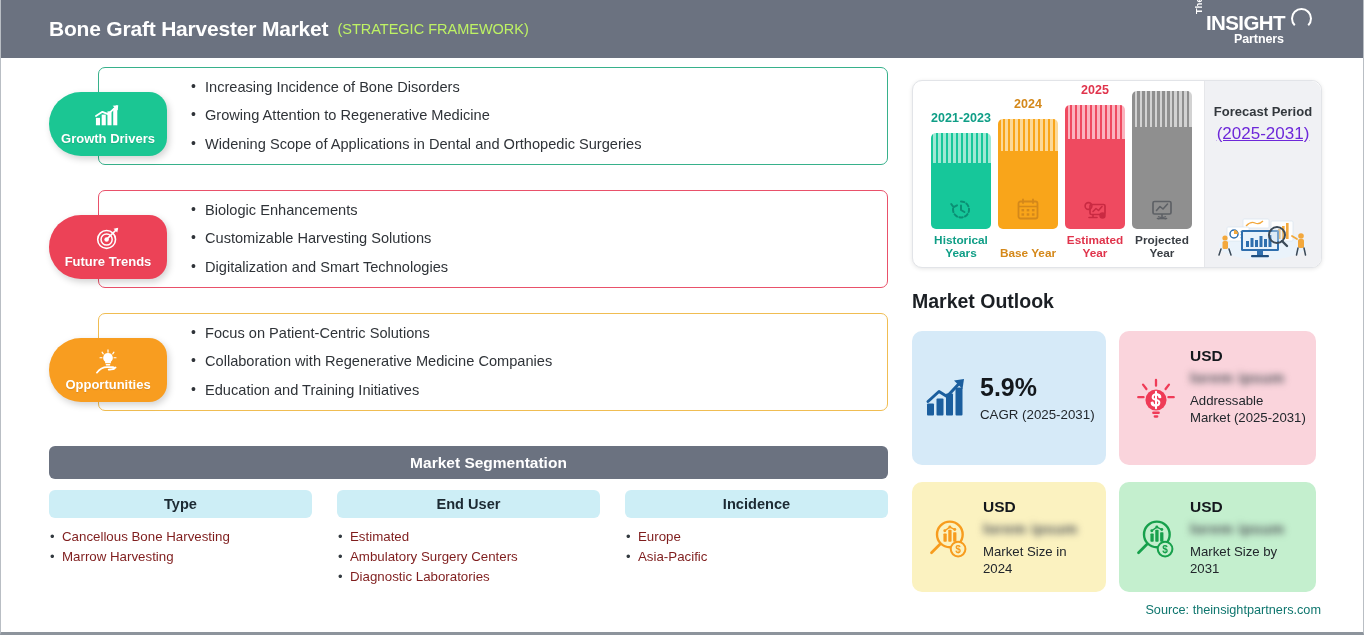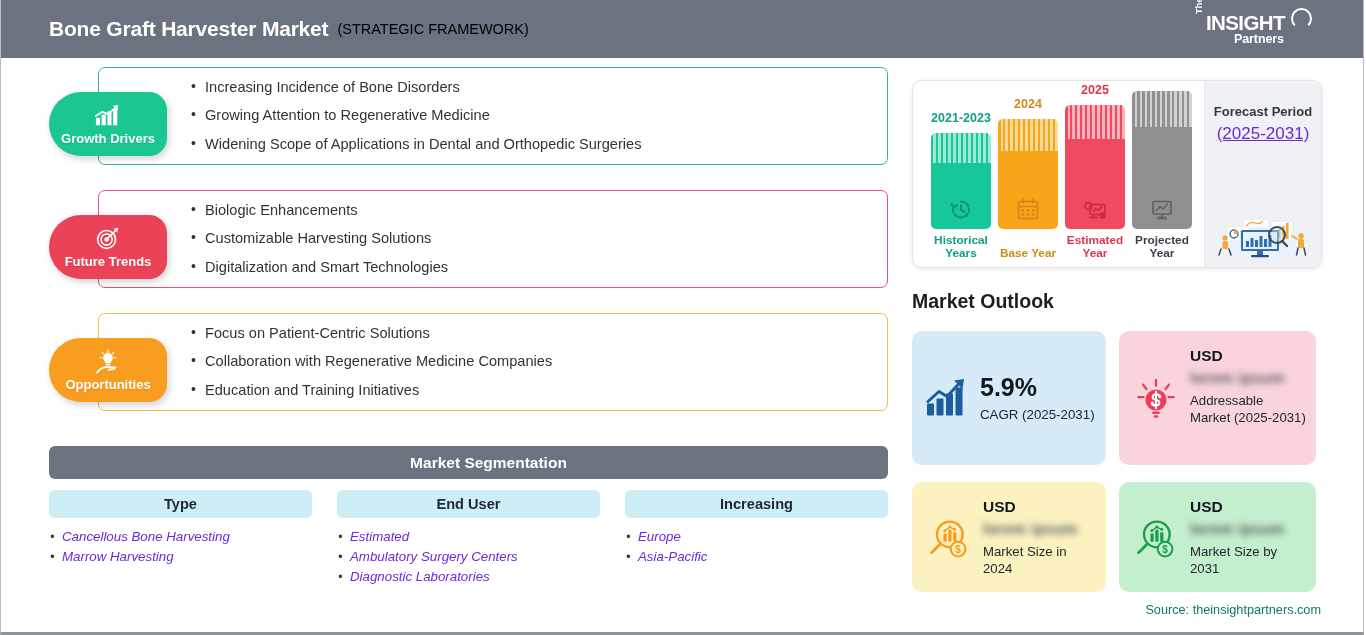--- a/index.html
+++ b/index.html
@@ -27,21 +27,21 @@
     display: flex; align-items: center;
   }
   .header-title {
     margin-left: 48px;
     color: #ffffff;
     font-size: 21px; font-weight: bold;
     letter-spacing: -0.2px;
     white-space: nowrap;
   }
   .header-sub {
-    color: #000000;
+    color: #bef264;
     font-size: 14.5px; font-weight: normal;
     margin-left: 9px;
     white-space: nowrap;
   }
   .logo {
     position: absolute; right: 58px; top: 8px;
     width: 115px; height: 44px;
   }
   .logo-the {
     position: absolute; left: 0; top: 6px;
@@ -141,25 +141,24 @@
     border-radius: 6px;
     display: flex; align-items: center; justify-content: center;
     margin-bottom: 9px;
   }
   .seg-head span {
     color: #1c2a33; font-size: 14.6px; font-weight: bold;
   }
   .seg-list { list-style: none; padding-left: 1px; }
   .seg-list li {
     position: relative;
-    font-size: 13.3px; color: #6d28d9;
+    font-size: 13.3px; color: #7f1d1d;
     line-height: 1.5;
     padding-left: 12px;
     white-space: nowrap;
-    font-style: italic;
   }
   .seg-list li:before {
     content: "\2022";
     position: absolute; left: 0; top: 0;
     font-size: 13px; color: #333a40;
   }
 
   
   .right-col { position: absolute; left: 905px; top: 58px; width: 461px; height: 577px; }
 
@@ -364,21 +363,21 @@
           <span>End User</span>
         </div>
         <ul class="seg-list">
           <li>Estimated</li>
           <li>Ambulatory Surgery Centers</li>
           <li>Diagnostic Laboratories</li>
         </ul>
       </div>
       <div class="seg-col">
         <div class="seg-head">
-          <span>Increasing</span>
+          <span>Incidence</span>
         </div>
         <ul class="seg-list">
           <li>Europe</li>
           <li>Asia-Pacific</li>
         </ul>
       </div>
     </div>
   </div>
 
   <div class="right-col">

